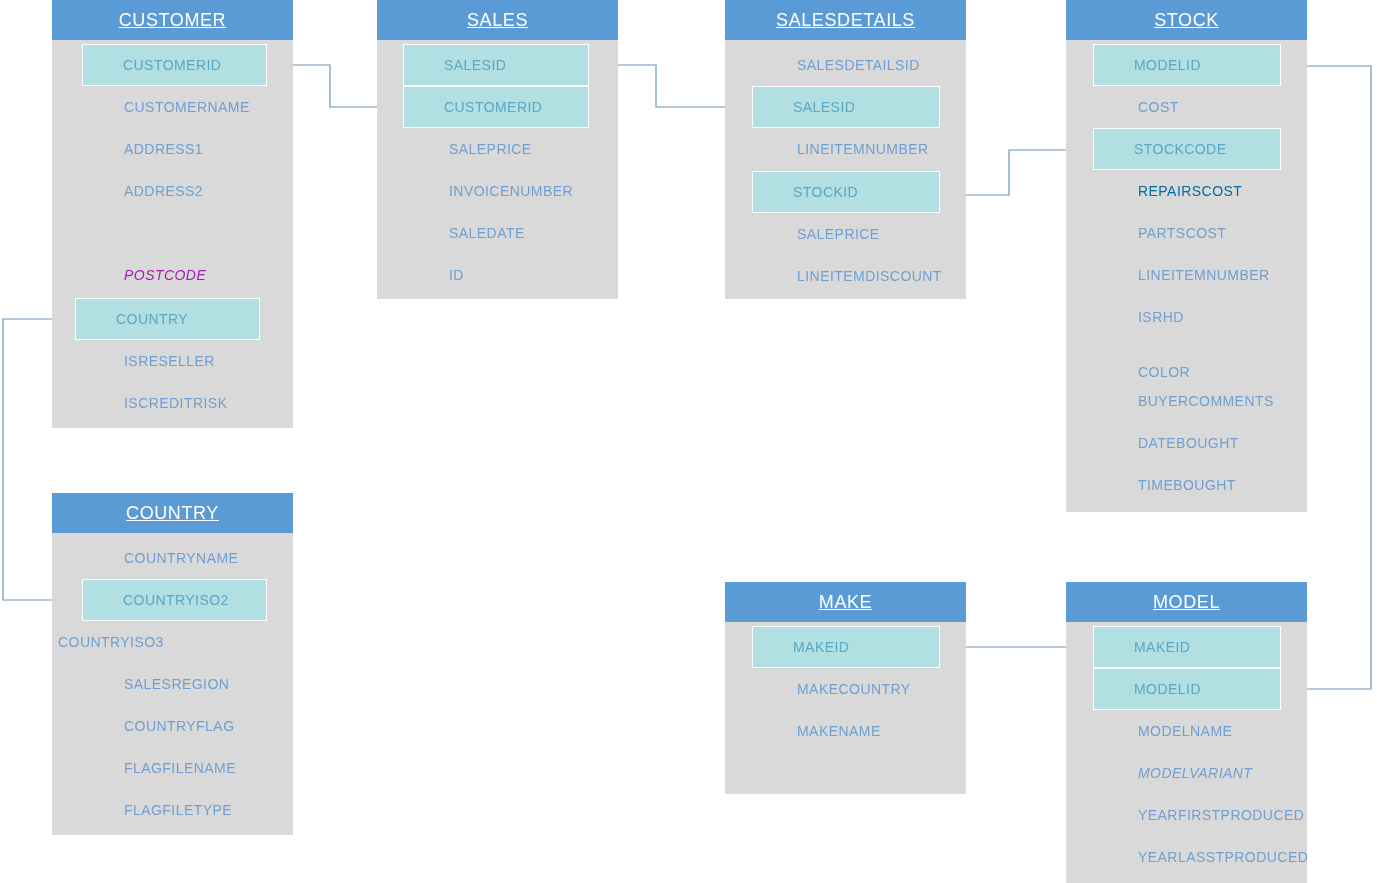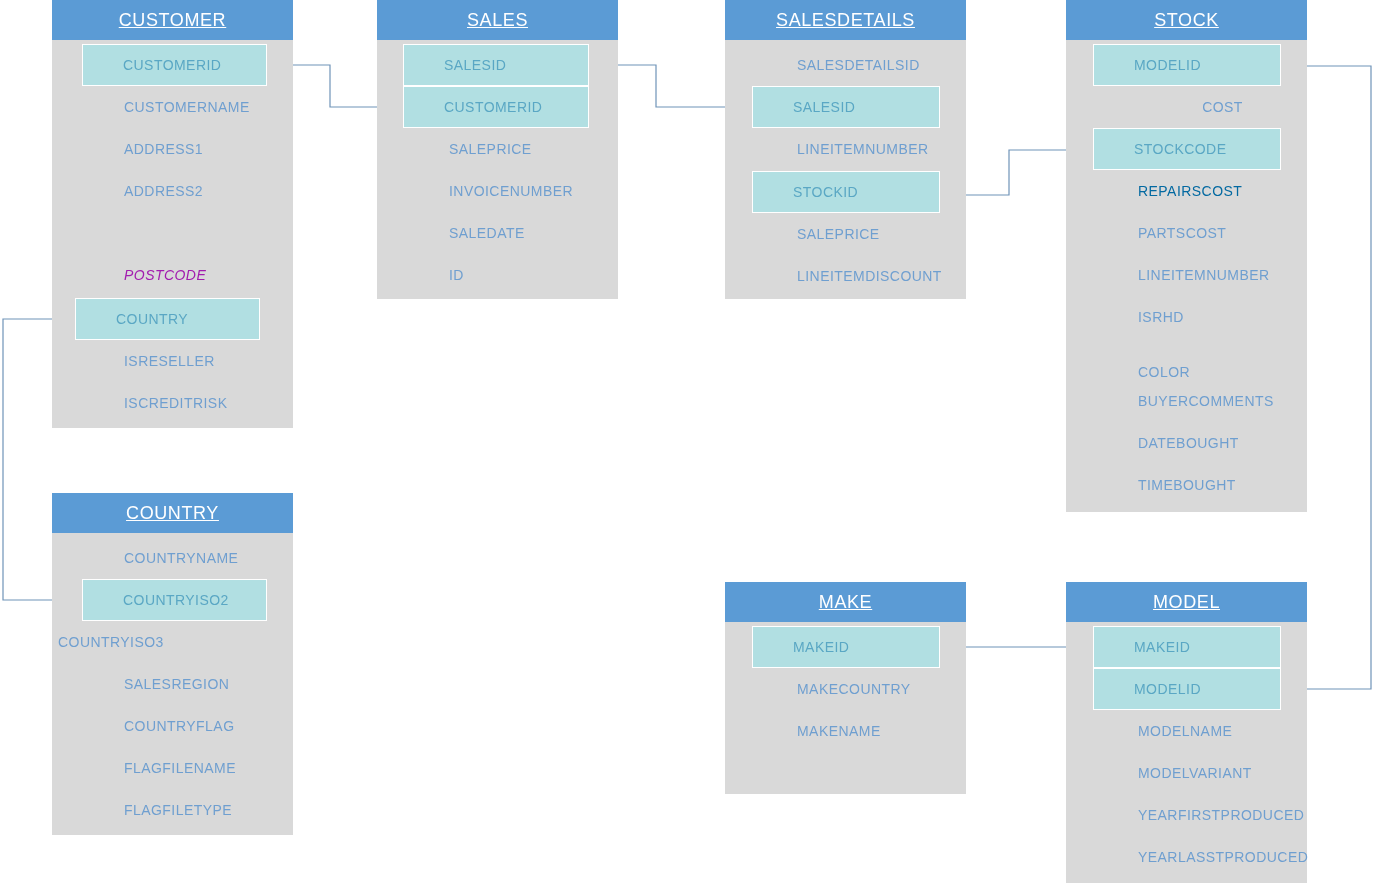--- a/index.html
+++ b/index.html
@@ -173,21 +173,21 @@
         </div>
       </div>
       <div class="entity" style="left: 1066px; top: 0px; width: 241px; height: 512px; background: rgb(217, 217, 217);">
         <div class="entity-header" style="background: rgb(91, 155, 213);">
           <span>STOCK</span>
         </div>
         <div class="entity-body" style="height: 472px;">
           <div class="field key" style="top: 4px; left: 27px; width: 188px; background: rgb(177, 223, 226);">
             <span class="field-label">MODELID</span>
           </div>
-          <div class="field plain" style="top: 46px; width: 241px; color: rgb(111, 159, 208); justify-content: center;">
+          <div class="field plain" style="top: 46px; width: 241px; color: rgb(111, 159, 208);">
             <span class="field-label">COST</span>
           </div>
           <div class="field key" style="top: 88px; left: 27px; width: 188px; background: rgb(177, 223, 226);">
             <span class="field-label">STOCKCODE</span>
           </div>
           <div class="field plain" style="top: 130px; width: 241px; color: #0369a1;">
             <span class="field-label">REPAIRSCOST</span>
           </div>
           <div class="field plain" style="top: 172px; width: 241px; color: rgb(111, 159, 208);">
             <span class="field-label">PARTSCOST</span>
@@ -263,21 +263,21 @@
         <div class="entity-body" style="height: 301px;">
           <div class="field key" style="top: 4px; left: 27px; width: 188px; background: rgb(177, 223, 226);">
             <span class="field-label">MAKEID</span>
           </div>
           <div class="field key" style="top: 46px; left: 27px; width: 188px; background: rgb(177, 223, 226);">
             <span class="field-label">MODELID</span>
           </div>
           <div class="field plain" style="top: 88px; width: 241px; color: rgb(111, 159, 208);">
             <span class="field-label">MODELNAME</span>
           </div>
-          <div class="field plain" style="top: 130px; width: 201px; color: rgb(111, 159, 208);">
+          <div class="field plain" style="top: 130px; width: 201px; color: rgb(111, 159, 208); font-style: italic;">
             <span class="field-label">MODELVARIANT</span>
           </div>
           <div class="field plain" style="top: 172px; width: 241px; color: rgb(111, 159, 208);">
             <span class="field-label">YEARFIRSTPRODUCED</span>
           </div>
           <div class="field plain" style="top: 214px; width: 241px; color: rgb(111, 159, 208);">
             <span class="field-label">YEARLASSTPRODUCED</span>
           </div>
         </div>
       </div>

